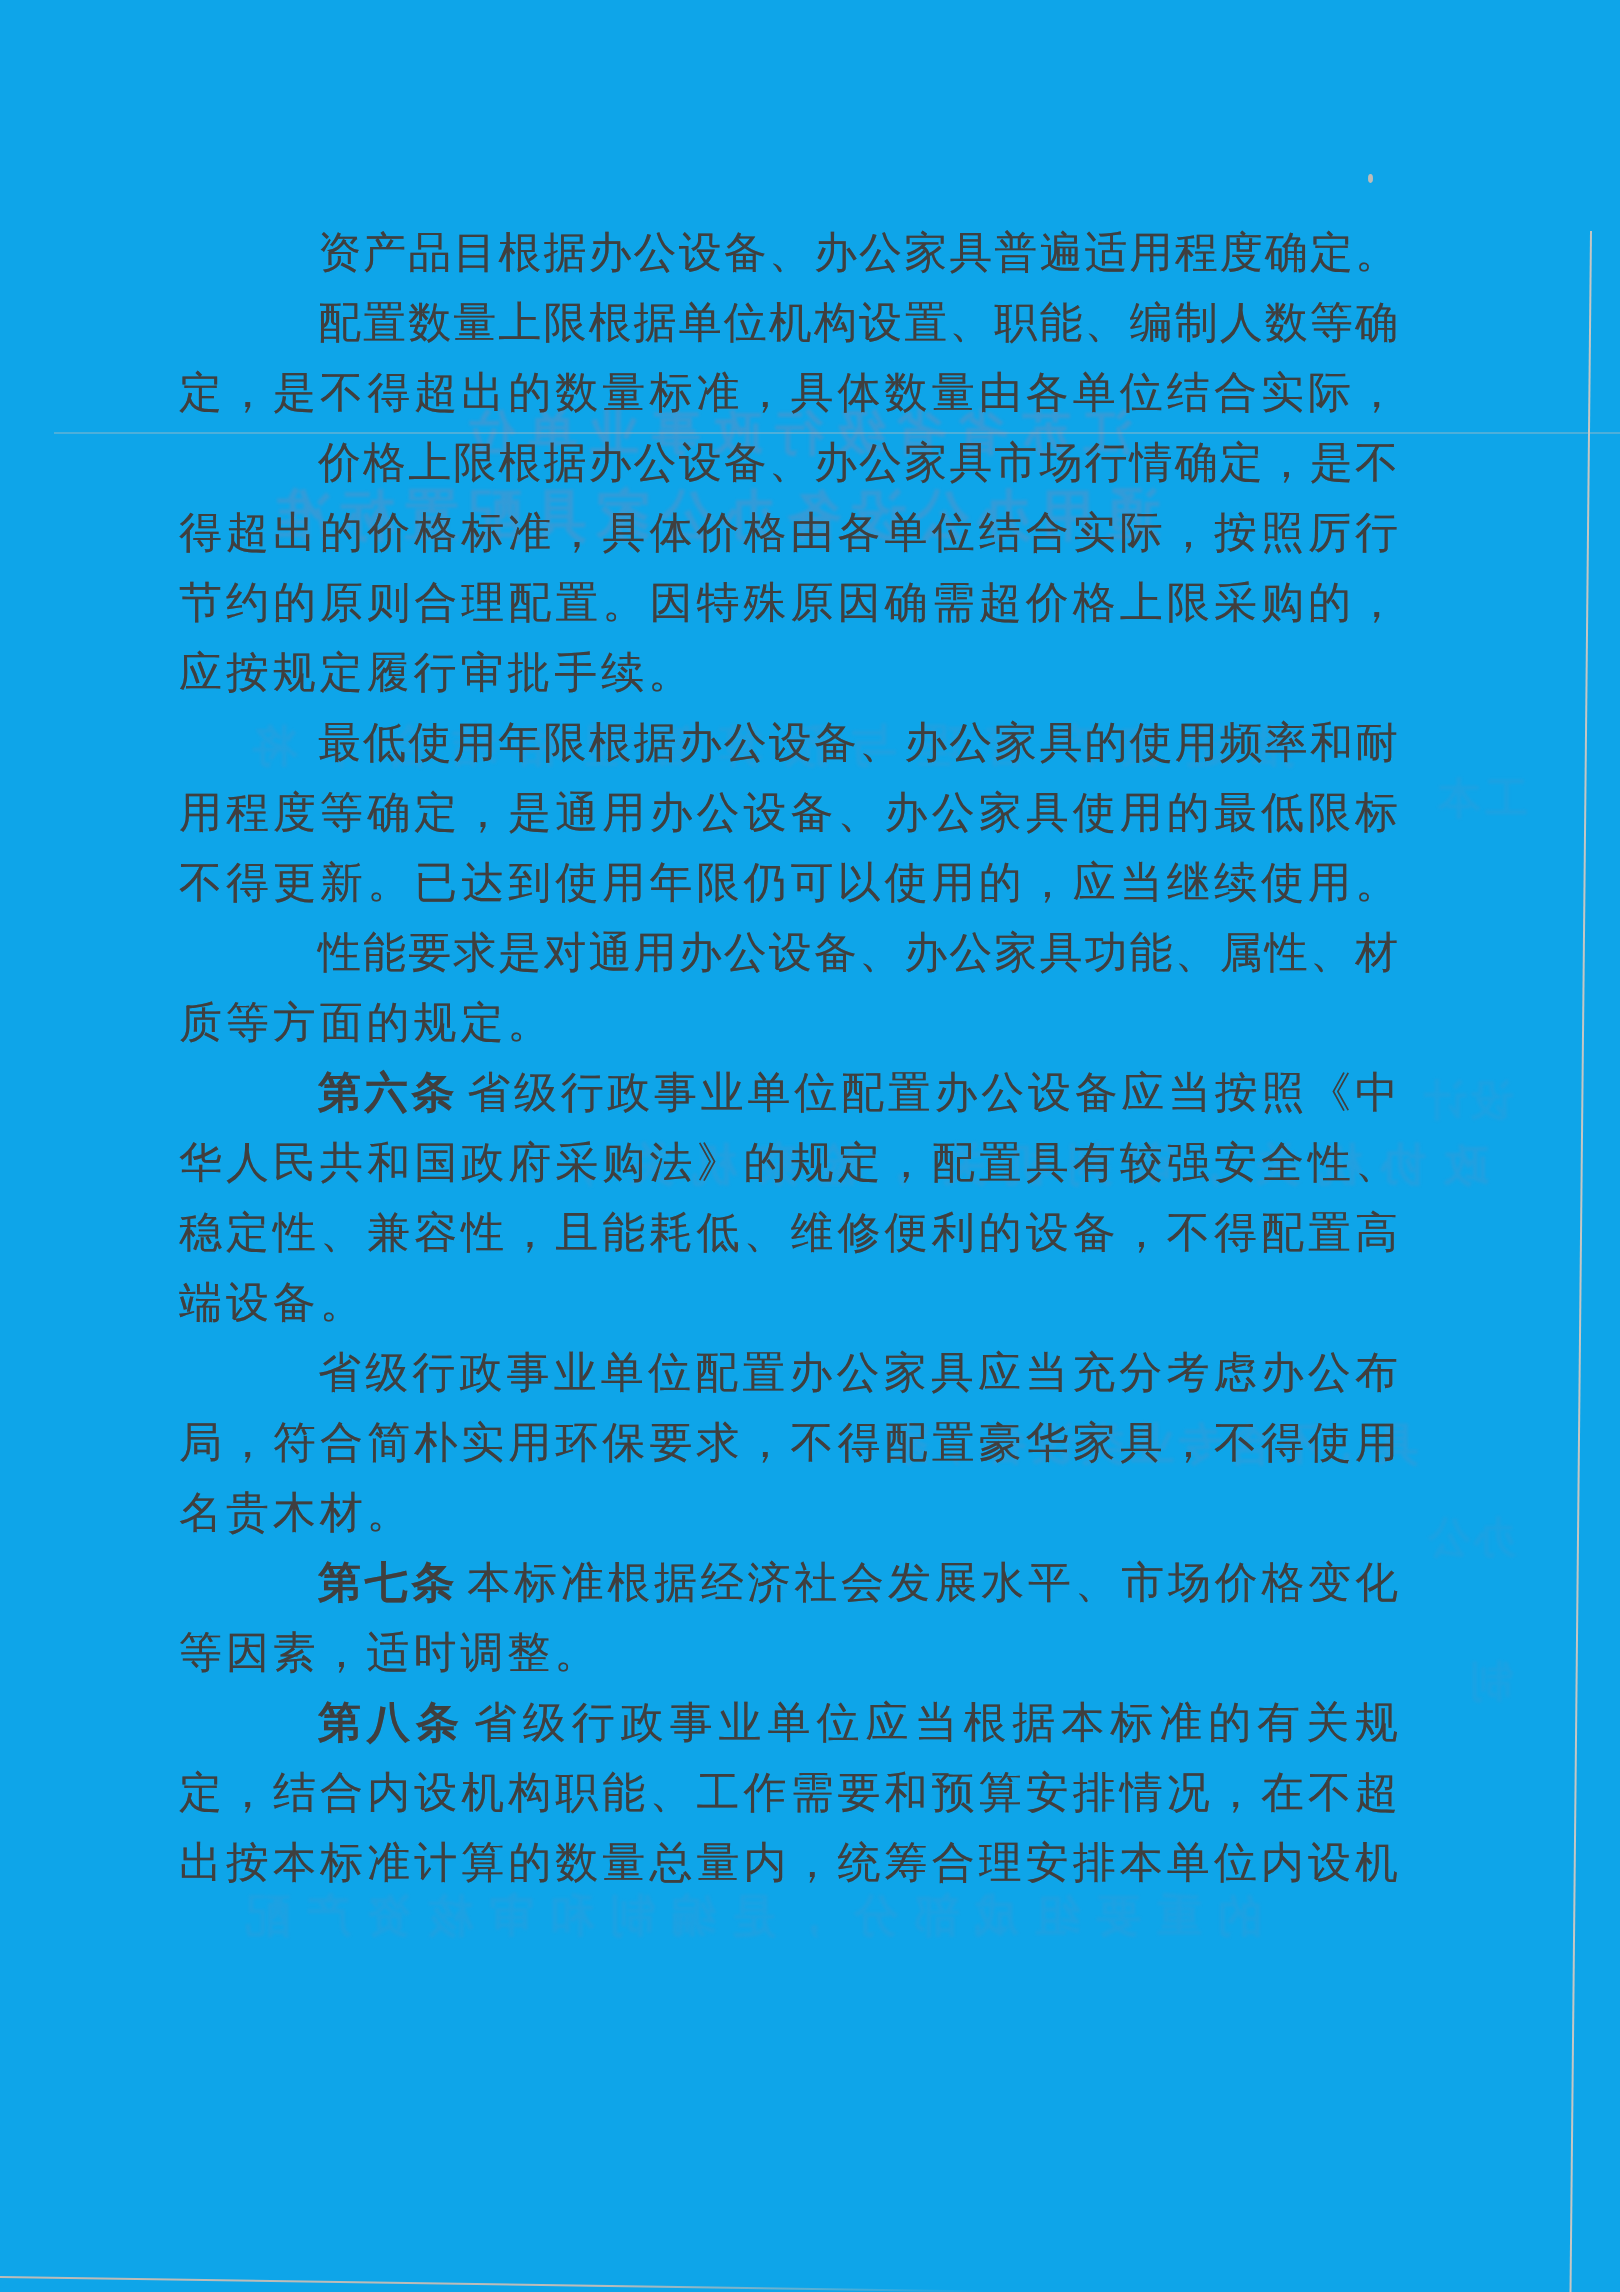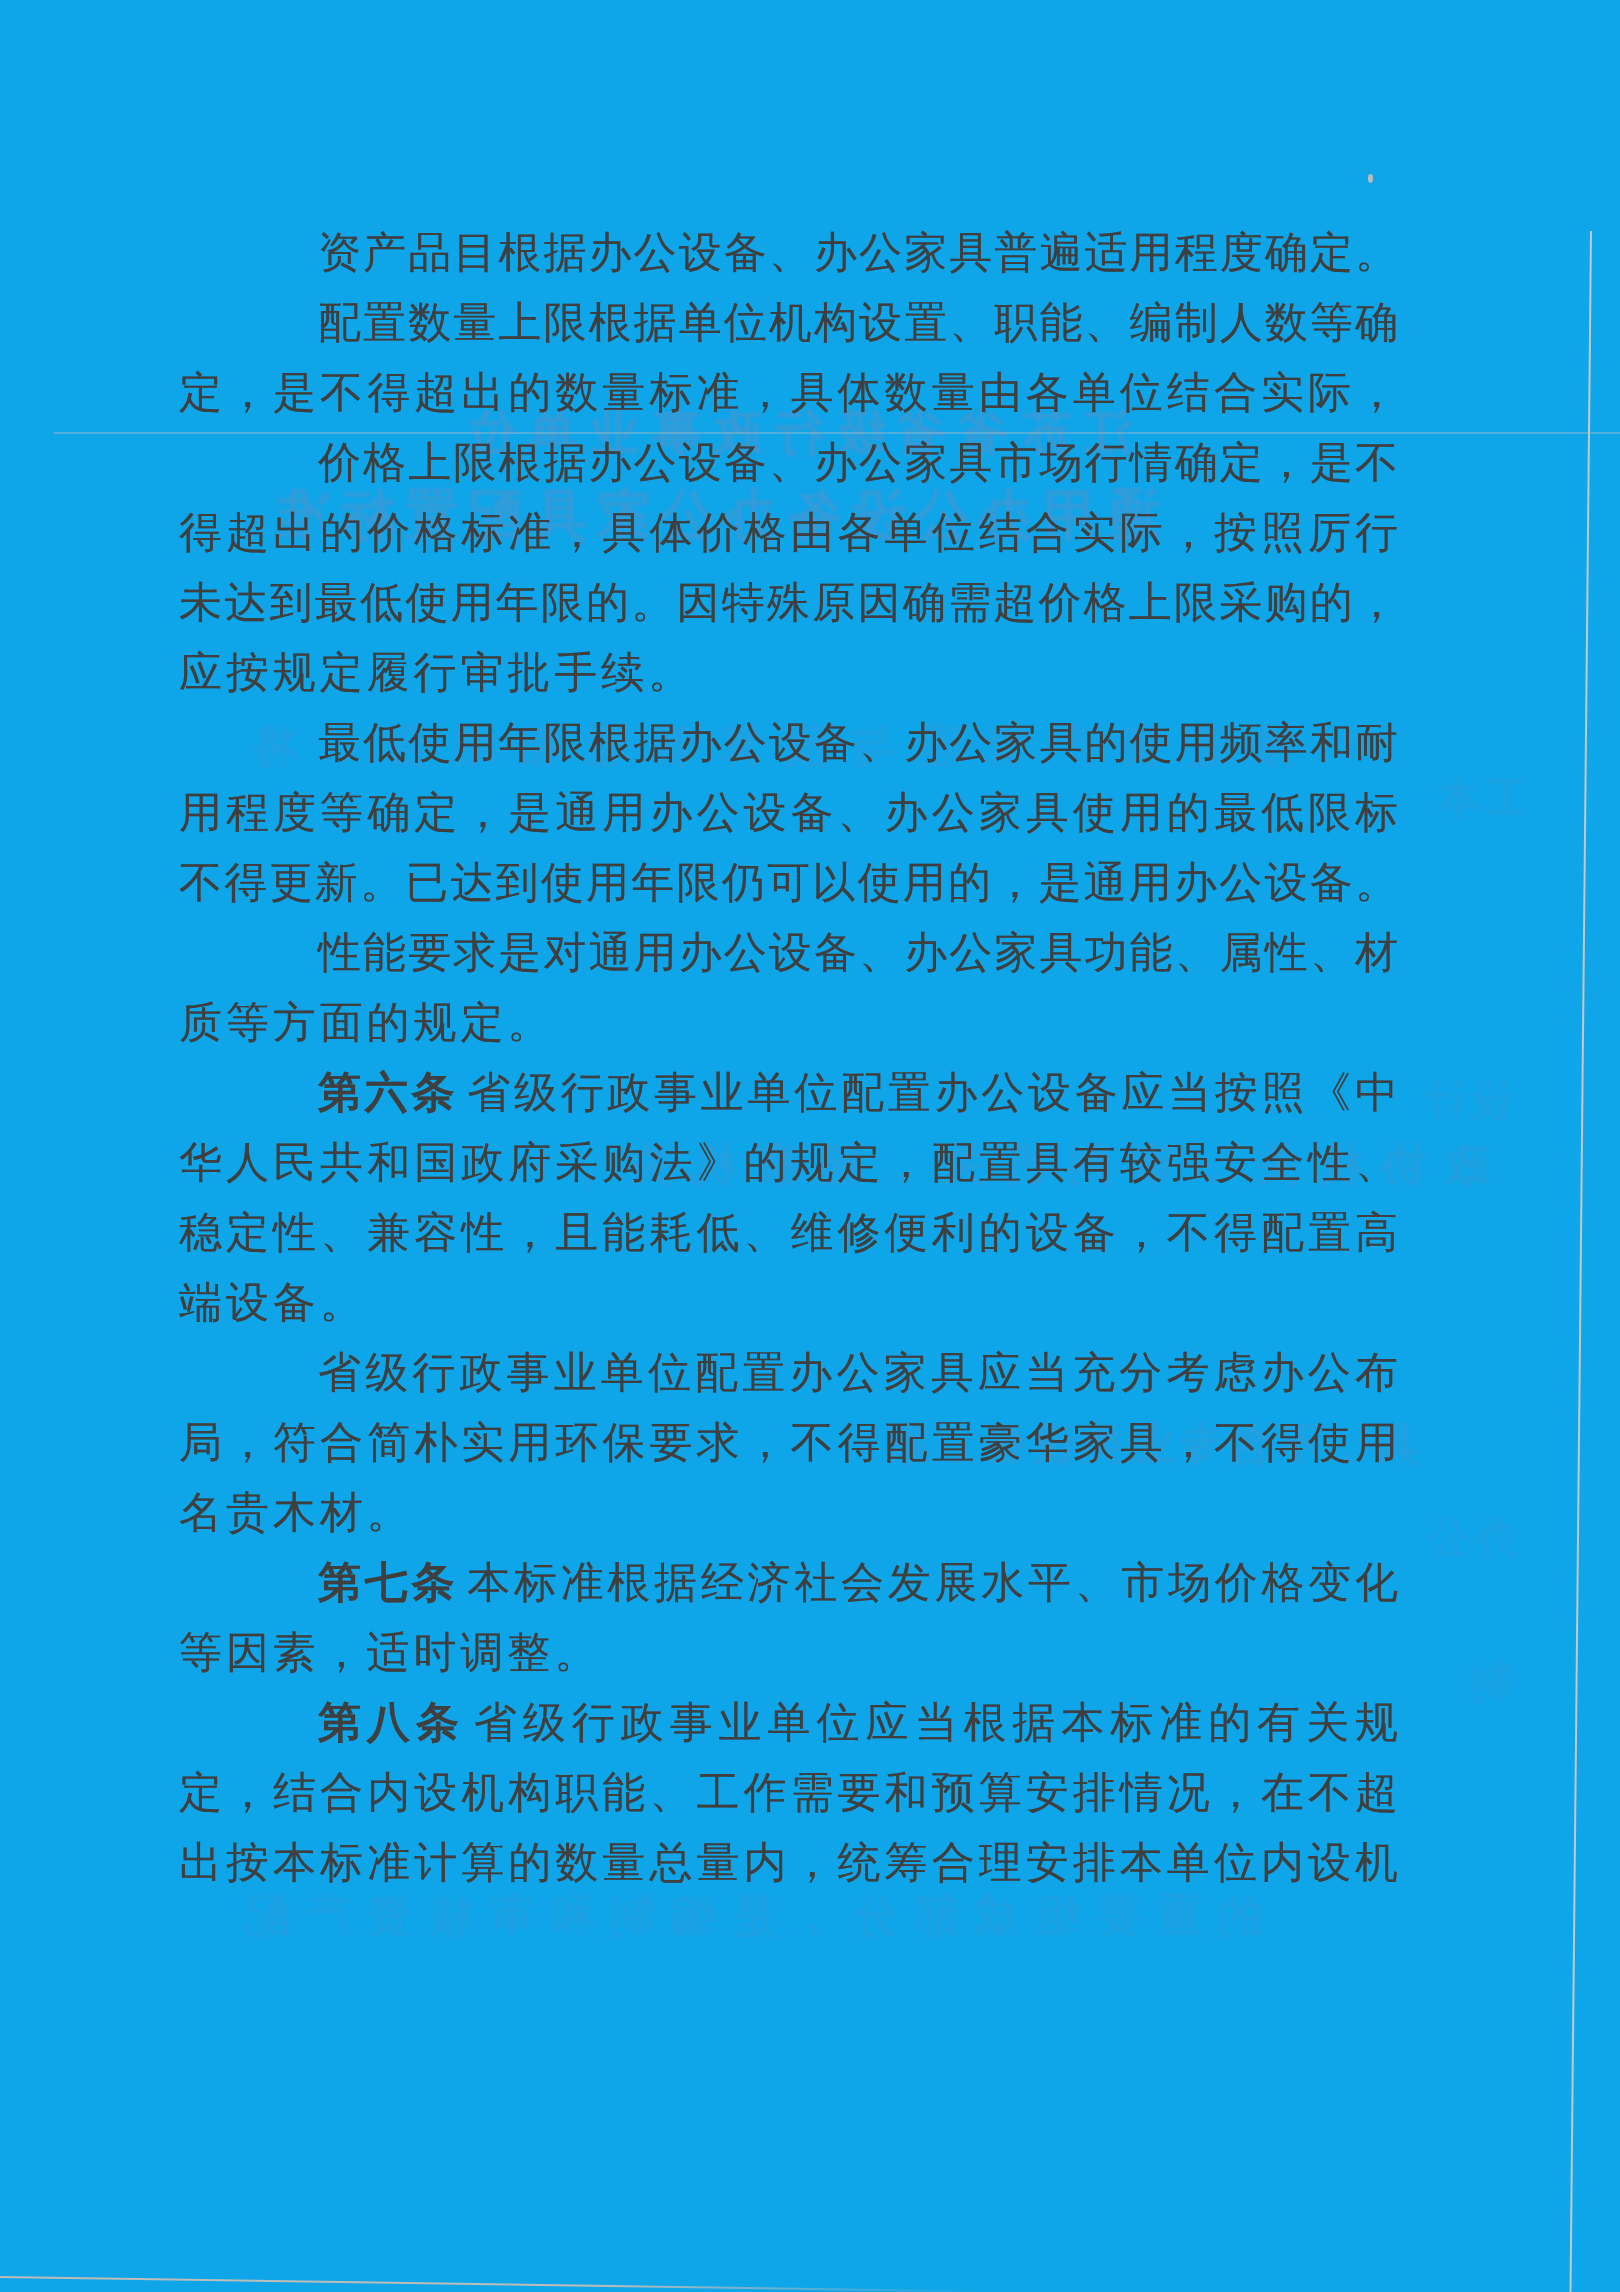--- a/index.html
+++ b/index.html
@@ -52,25 +52,25 @@
       <div class="bleed" style="left: 1423px; top: 1509px; font-size: 43px; letter-spacing: 3.9px; opacity: 0.13; color: rgb(111, 140, 190);">办公</div>
       <div class="bleed" style="left: 1470px; top: 1653px; font-size: 43px; letter-spacing: 0px; opacity: 0.13; color: rgb(111, 140, 190);">制</div>
       <div class="bleed" style="left: 230px; top: 1886px; font-size: 45px; letter-spacing: 15.7px; opacity: 0.15; color: rgb(111, 140, 190);">的重要组成部分，是编制和审核资产配</div>
     </div>
   <div class="text-layer" id="text-layer" style="color: rgb(63, 63, 63);">
       <div class="line indent"><span class="">资产品目根据办公设备、办公家具普遍适用程度确定。</span></div>
       <div class="line indent"><span class="">配置数量上限根据单位机构设置、职能、编制人数等确</span></div>
       <div class="line"><span class="">定，是不得超出的数量标准，具体数量由各单位结合实际，</span></div>
       <div class="line indent"><span class="">价格上限根据办公设备、办公家具市场行情确定，是不</span></div>
       <div class="line"><span class="">得超出的价格标准，具体价格由各单位结合实际，按照厉行</span></div>
-      <div class="line"><span class="">未达到最低使用年限的。因特殊原因确需超价格上限采购的，</span></div>
+      <div class="line"><span class="">节约的原则合理配置。因特殊原因确需超价格上限采购的，</span></div>
       <div class="line short"><span class="">应按规定履行审批手续。</span></div>
       <div class="line indent"><span class="">最低使用年限根据办公设备、办公家具的使用频率和耐</span></div>
       <div class="line"><span class="">用程度等确定，是通用办公设备、办公家具使用的最低限标</span></div>
-      <div class="line"><span class="">不得更新。已达到使用年限仍可以使用的，是通用办公设备。</span></div>
+      <div class="line"><span class="">不得更新。已达到使用年限仍可以使用的，应当继续使用。</span></div>
       <div class="line indent"><span class="">性能要求是对通用办公设备、办公家具功能、属性、材</span></div>
       <div class="line short"><span class="">质等方面的规定。</span></div>
       <div class="line indent"><span class="b">第六条</span><span class="">省级行政事业单位配置办公设备应当按照《中</span></div>
       <div class="line"><span class="">华人民共和国政府采购法》的规定，配置具有较强安全性、</span></div>
       <div class="line"><span class="">稳定性、兼容性，且能耗低、维修便利的设备，不得配置高</span></div>
       <div class="line short"><span class="">端设备。</span></div>
       <div class="line indent"><span class="">省级行政事业单位配置办公家具应当充分考虑办公布</span></div>
       <div class="line"><span class="">局，符合简朴实用环保要求，不得配置豪华家具，不得使用</span></div>
       <div class="line short"><span class="">名贵木材。</span></div>
       <div class="line indent"><span class="b">第七条</span><span class="">本标准根据经济社会发展水平、市场价格变化</span></div>

